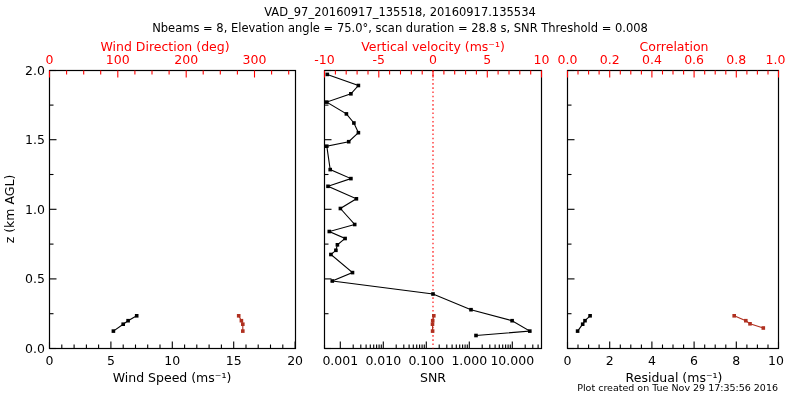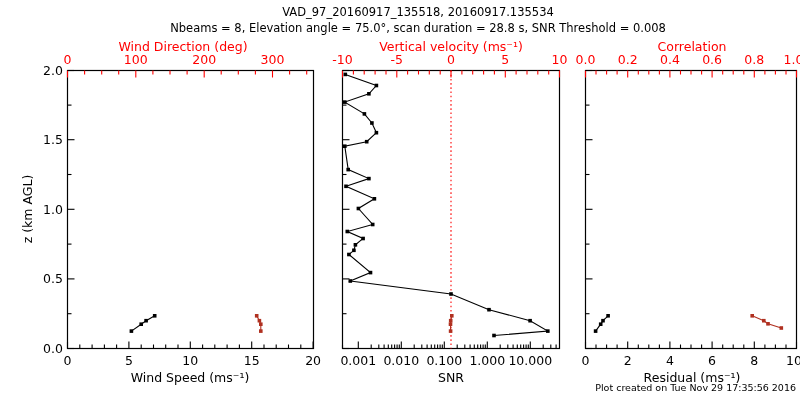--- a/index.html
+++ b/index.html
@@ -3,21 +3,21 @@
 <meta charset="utf-8">
 <style>
   html,body{margin:0;padding:0;}
   body{
     width:800px;height:400px;
     background:#ffffff;
     font-family:"DejaVu Sans", sans-serif;
     overflow:hidden;
     position:relative;
   }
-  .fig{position:absolute;left:18px;top:0;width:712px;height:400px;}
+  .fig{position:absolute;left:0;top:0;width:712px;height:400px;}
   svg{display:block;}
   text{font-family:"DejaVu Sans", sans-serif;}
   .t-title{font-size:11.5px;fill:#000;}
   .t-sub{font-size:11.5px;fill:#000;}
   .t-red{fill:#ff0000;}
   .t-blk{fill:#000000;}
   .t-tick{font-size:12.5px;}
   .t-axlbl{font-size:12.5px;}
   .t-stamp{font-size:9.5px;fill:#000;}
   .ln-blk{stroke:#000;stroke-width:1.1;fill:none;}

